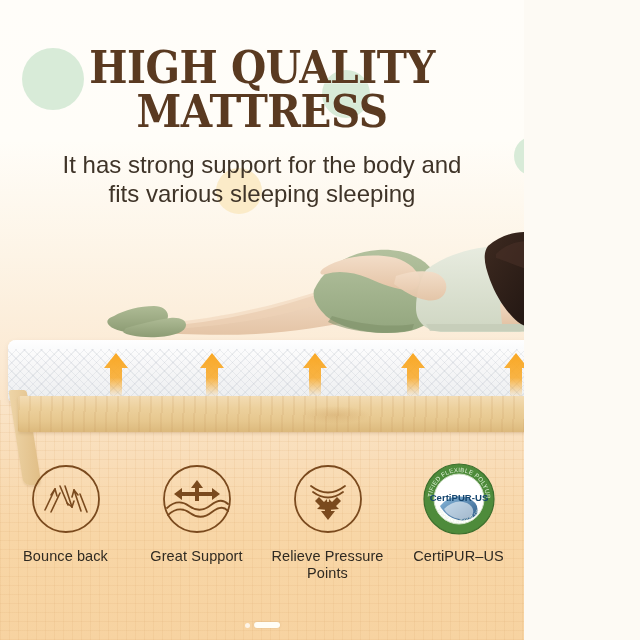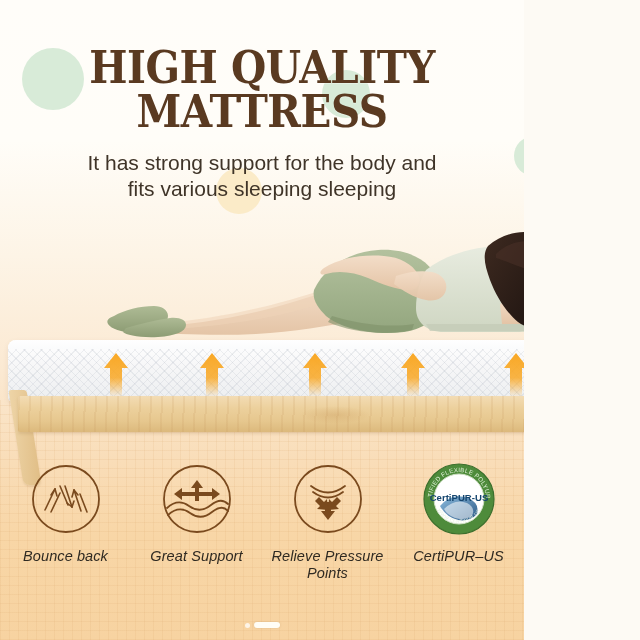--- a/index.html
+++ b/index.html
@@ -35,21 +35,21 @@
     font-size:44px;
     letter-spacing:-0.5px;
     color:#5a3a21;
     line-height:1;
     margin:0;
     transform:scaleX(.92);
     text-shadow:0 1px 0 rgba(255,255,255,.35);
   }
   .subtitle{
     margin:16px 0 0 0;
-    font-size:21px;
+    font-size:24px;
     line-height:1.22;
     color:#3f3428;
     font-weight:400;
   }
 
   
   .scene{position:absolute;left:0;right:0;top:200px;height:300px;}
 
   
   .rail{
@@ -116,21 +116,20 @@
     width:150px;text-align:center;
     display:flex;flex-direction:column;align-items:center;
   }
   .feature-icon{width:74px;height:74px;}
   .feature-label{
     margin-top:12px;
     font-size:14.5px;
     color:#2f2a22;
     line-height:1.2;
     letter-spacing:.1px;
-    font-style:italic;
   }
 
   
   .carousel{
     position:absolute;left:0;right:0;bottom:12px;
     display:flex;align-items:center;justify-content:center;gap:4px;
   }
   .dot{width:5px;height:5px;border-radius:50%;background:rgba(255,255,255,.75);}
   .pill{width:26px;height:6px;border-radius:3px;background:#fffdf6;
         box-shadow:0 0 2px rgba(160,120,70,.25);}

